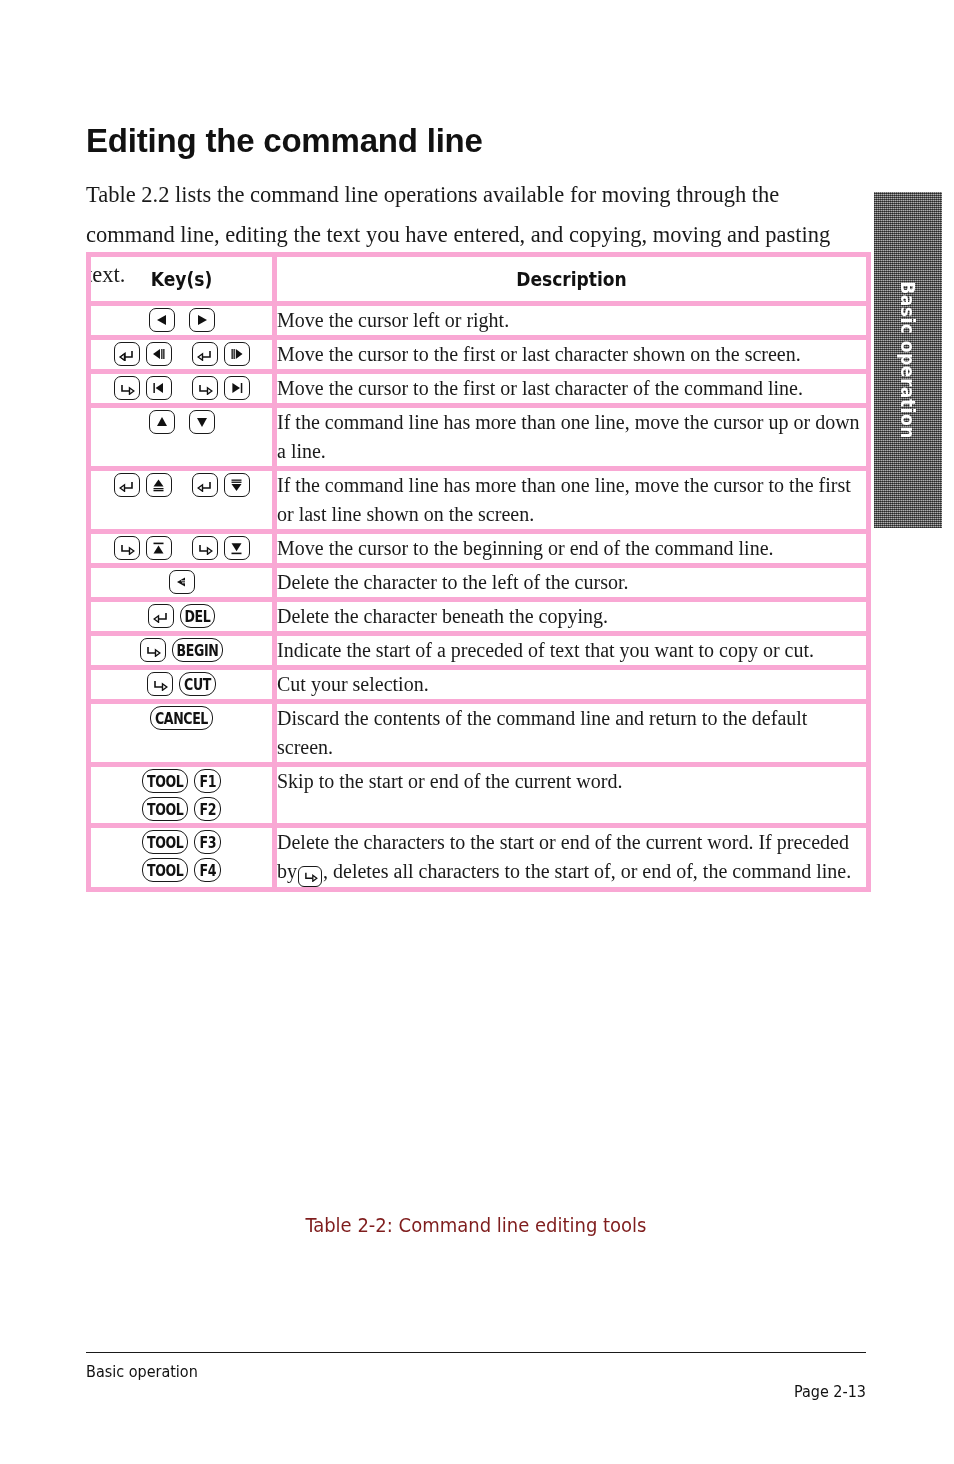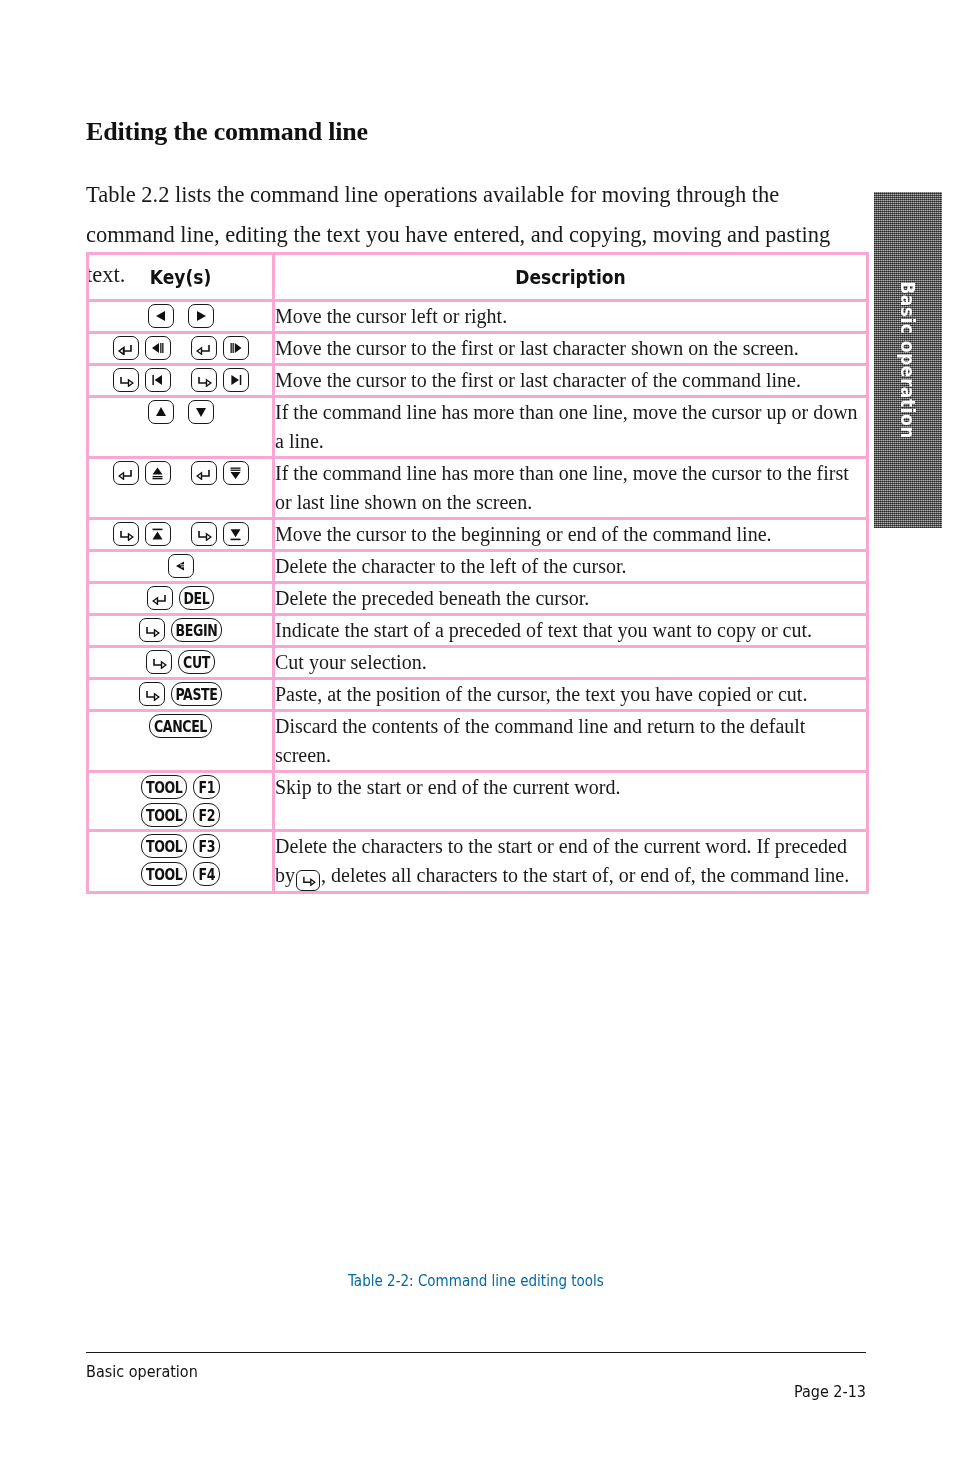--- a/index.html
+++ b/index.html
@@ -21,23 +21,23 @@
     position: absolute;
     inset: 0;
     background: #fff;
   }
 
   
   .page-title {
     position: absolute;
     left: 86px;
     top: 100px;
-    font-family: Liberation Serif, serif;
+    font-family: Liberation Sans, sans-serif;
     font-weight: bold;
-    font-size: 26px;
+    font-size: 33px;
     letter-spacing: -0.2px;
     color: #111;
   }
 
   .intro {
     position: absolute;
     left: 86px;
     top: 152px;
     width: 775px;
     font-family: "Liberation Serif", serif;
@@ -75,21 +75,21 @@
   
   .kt {
     position: absolute;
     left: 86px;
     top: 252px;
     width: 780px;
     border-collapse: collapse;
     table-layout: fixed;
   }
   .kt td, .kt th {
-    border: 3px solid #f9a8d4;
+    border: 5px solid #f9a8d4;
     vertical-align: top;
     padding: 0;
   }
   .kt col.c-keys { width: 186px; }
   .kt col.c-desc { width: 594px; }
 
   .kt thead th {
     font-family: "DejaVu Sans Condensed", "Liberation Sans", sans-serif;
     font-weight: bold;
     font-size: 19px;
@@ -168,26 +168,26 @@
     width: 24px;
     height: 21px;
     vertical-align: -4px;
     margin: 0 1px;
   }
 
   
   .caption {
     position: absolute;
     left: 86px;
-    top: 1272px;
+    top: 1213px;
     width: 780px;
     text-align: center;
     font-family: "DejaVu Sans Condensed", "Liberation Sans", sans-serif;
-    font-size: 15px;
-    color: #0369a1;
+    font-size: 20px;
+    color: #7f1d1d;
   }
   .footer-rule {
     position: absolute;
     left: 86px;
     top: 1352px;
     width: 780px;
     height: 1px;
     background: #1a1a1a;
   }
   .footer-left, .footer-right {
@@ -435,21 +435,21 @@
                   <path d="M13 3 V9 H5" fill="none" stroke="#111" stroke-width="1.6"></path>
                   <polygon points="5.5,5.8 5.5,12.2 1.2,9" fill="#fff" stroke="#111" stroke-width="1.4"></polygon>
                 </svg>
               </span>
               <span class="key wide">
                 <span class="key-text">DEL</span>
               </span>
             </span>
           </div>
         </td>
-        <td class="desccell">Delete the preceded beneath the cursor.</td>
+        <td class="desccell">Delete the character beneath the copying.</td>
       </tr>
 
       <tr>
         <td class="keycell">
           <div class="keyrow">
             <span class="combo">
               <span class="key sq">
                 <svg width="16" height="13" viewBox="0 0 16 13">
                   <path d="M3 3 V9 H11" fill="none" stroke="#111" stroke-width="1.6"></path>
                   <polygon points="10.5,5.8 10.5,12.2 14.8,9" fill="#fff" stroke="#111" stroke-width="1.4"></polygon>
@@ -478,38 +478,20 @@
               </span>
               <span class="key wide">
                 <span class="key-text">CUT</span>
               </span>
             </span>
           </div>
         </td>
         <td class="desccell">Cut your selection.</td>
       </tr>
 
-      <tr>
-        <td class="keycell">
-          <div class="keyrow">
-            <span class="combo">
-              <span class="key sq">
-                <svg width="16" height="13" viewBox="0 0 16 13">
-                  <path d="M3 3 V9 H11" fill="none" stroke="#111" stroke-width="1.6"></path>
-                  <polygon points="10.5,5.8 10.5,12.2 14.8,9" fill="#fff" stroke="#111" stroke-width="1.4"></polygon>
-                </svg>
-              </span>
-              <span class="key wide">
-                <span class="key-text">PASTE</span>
-              </span>
-            </span>
-          </div>
-        </td>
-        <td class="desccell">Paste, at the position of the cursor, the text you have copied or cut.</td>
-      </tr>
 
       <tr>
         <td class="keycell">
           <div class="keyrow">
             <span class="key wide">
               <span class="key-text">CANCEL</span>
             </span>
           </div>
         </td>
         <td class="desccell">Discard the contents of the command line and return to the default screen.</td>

